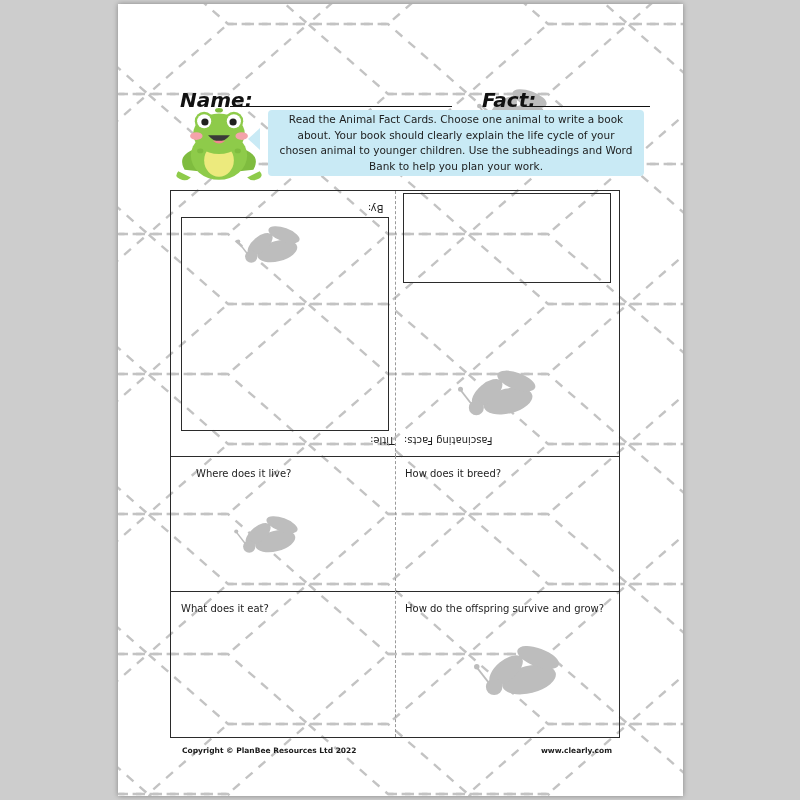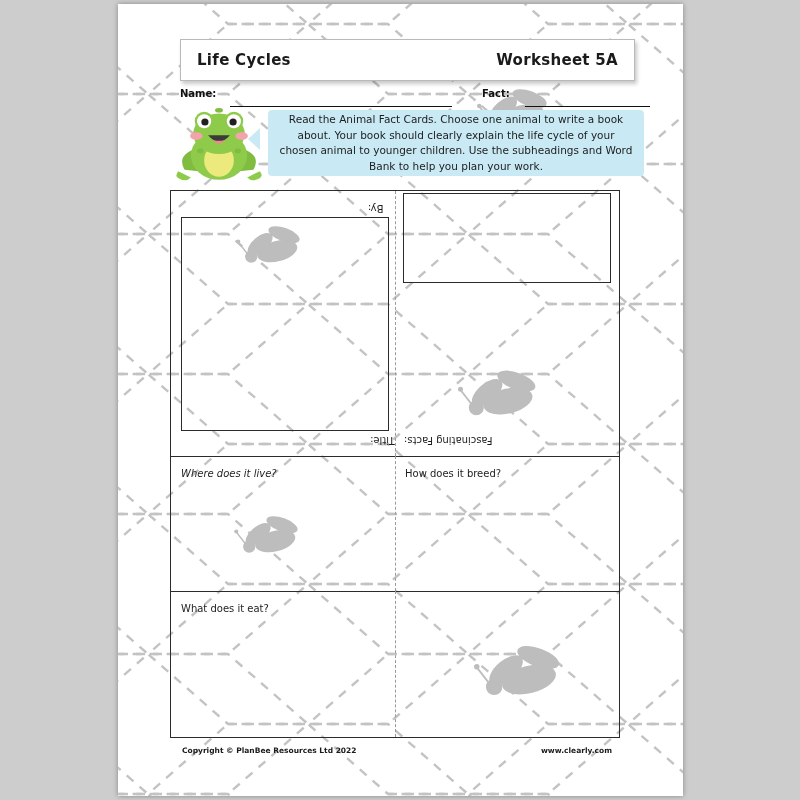--- a/index.html
+++ b/index.html
@@ -34,21 +34,21 @@
     display:flex;align-items:center;justify-content:space-between;
     padding:0 16px;box-sizing:border-box;
   }
   .title-left,.title-right{
     font-family:"DejaVu Sans", sans-serif;
     font-weight:bold;font-size:15px;color:#1b1b1b;letter-spacing:.3px;
   }
 
   
   .namedate{position:absolute;left:62px;top:84px;width:470px;height:22px;}
-  .nd-label{position:absolute;font-weight:bold;font-size:10px;color:#111;}
+  .nd-label{position:absolute;font-weight:bold;font-size:20px;color:#111;font-style:italic;}
   .nd-line{position:absolute;border-bottom:1.6px solid #111;height:1px;}
 
   
   .bubble{
     position:absolute;left:150px;top:106px;width:376px;height:66px;
     background:#c9eaf5;border-radius:4px;
     display:flex;align-items:center;justify-content:center;
     box-sizing:border-box;padding:4px 10px;
   }
   .bubble-text{
@@ -213,24 +213,20 @@
     <g fill="#bdbdbd">
       <ellipse cx="72" cy="46" rx="30" ry="15" transform="rotate(-14 72 46)"></ellipse>
       <ellipse cx="47" cy="36" rx="22" ry="11" transform="rotate(-40 47 36)"></ellipse>
       <ellipse cx="82" cy="22" rx="24" ry="10" transform="rotate(20 82 22)"></ellipse>
       <circle cx="34" cy="54" r="9"></circle>
       <path d="M30 52 L16 34" stroke="#bdbdbd" stroke-width="2.2" fill="none"></path>
       <circle cx="15" cy="32" r="3"></circle>
     </g>
   </svg>
 
-  <div class="titlebar">
-    <span class="title-left">Life Cycles</span>
-    <span class="title-right">Worksheet 5A</span>
-  </div>
 
   <div class="namedate">
     <span class="nd-label" style="left:0;top:0;">Name:</span>
     <span class="nd-line" style="left:50px;top:17px;width:222px;"></span>
     <span class="nd-label" style="left:302px;top:0;">Fact:</span>
     <span class="nd-line" style="left:345px;top:17px;width:125px;"></span>
   </div>
 
   <svg id="frog" viewBox="0 0 120 110">
 
@@ -285,28 +281,31 @@
 
     <div class="cell" style="left:50%;top:0;width:50%;height:265px;">
       <div class="innerbox" style="left:8px;top:2px;width:206px;height:88px;"></div>
       <span class="qlabel rot" style="left:6px;top:246px;"></span>
     </div>
 
     <span class="qlabel rot" style="left:199px;top:244px;">Title:</span>
     <span class="qlabel rot" style="left:233px;top:244px;">Fascinating Facts:</span>
 
     <div class="cell" style="left:0;top:265px;width:50%;height:135px;">
-      <span class="qlabel" style="left:10px;top:12px;font-style:italic;">Where does it live?</span>
+      <span class="qlabel" style="left:25px;top:12px;">Where does it live?</span>
     </div>
     <div class="cell" style="left:0;top:400px;width:50%;height:146px;">
       <span class="qlabel" style="left:10px;top:12px;">What does it eat?</span>
     </div>
 
     <div class="cell" style="left:50%;top:265px;width:50%;height:135px;">
       <span class="qlabel" style="left:10px;top:12px;">How does it breed?</span>
+    </div>
+    <div class="cell" style="left:50%;top:400px;width:50%;height:146px;">
+      <span class="qlabel" style="left:10px;top:12px;">How do the offspring survive and grow?</span>
     </div>
   </div>
 
   <div class="footer">
     <div>Copyright © PlanBee Resources Ltd 2022</div>
     <div>www.clearly.com</div>
   </div>
 
  </div>
 </div>

